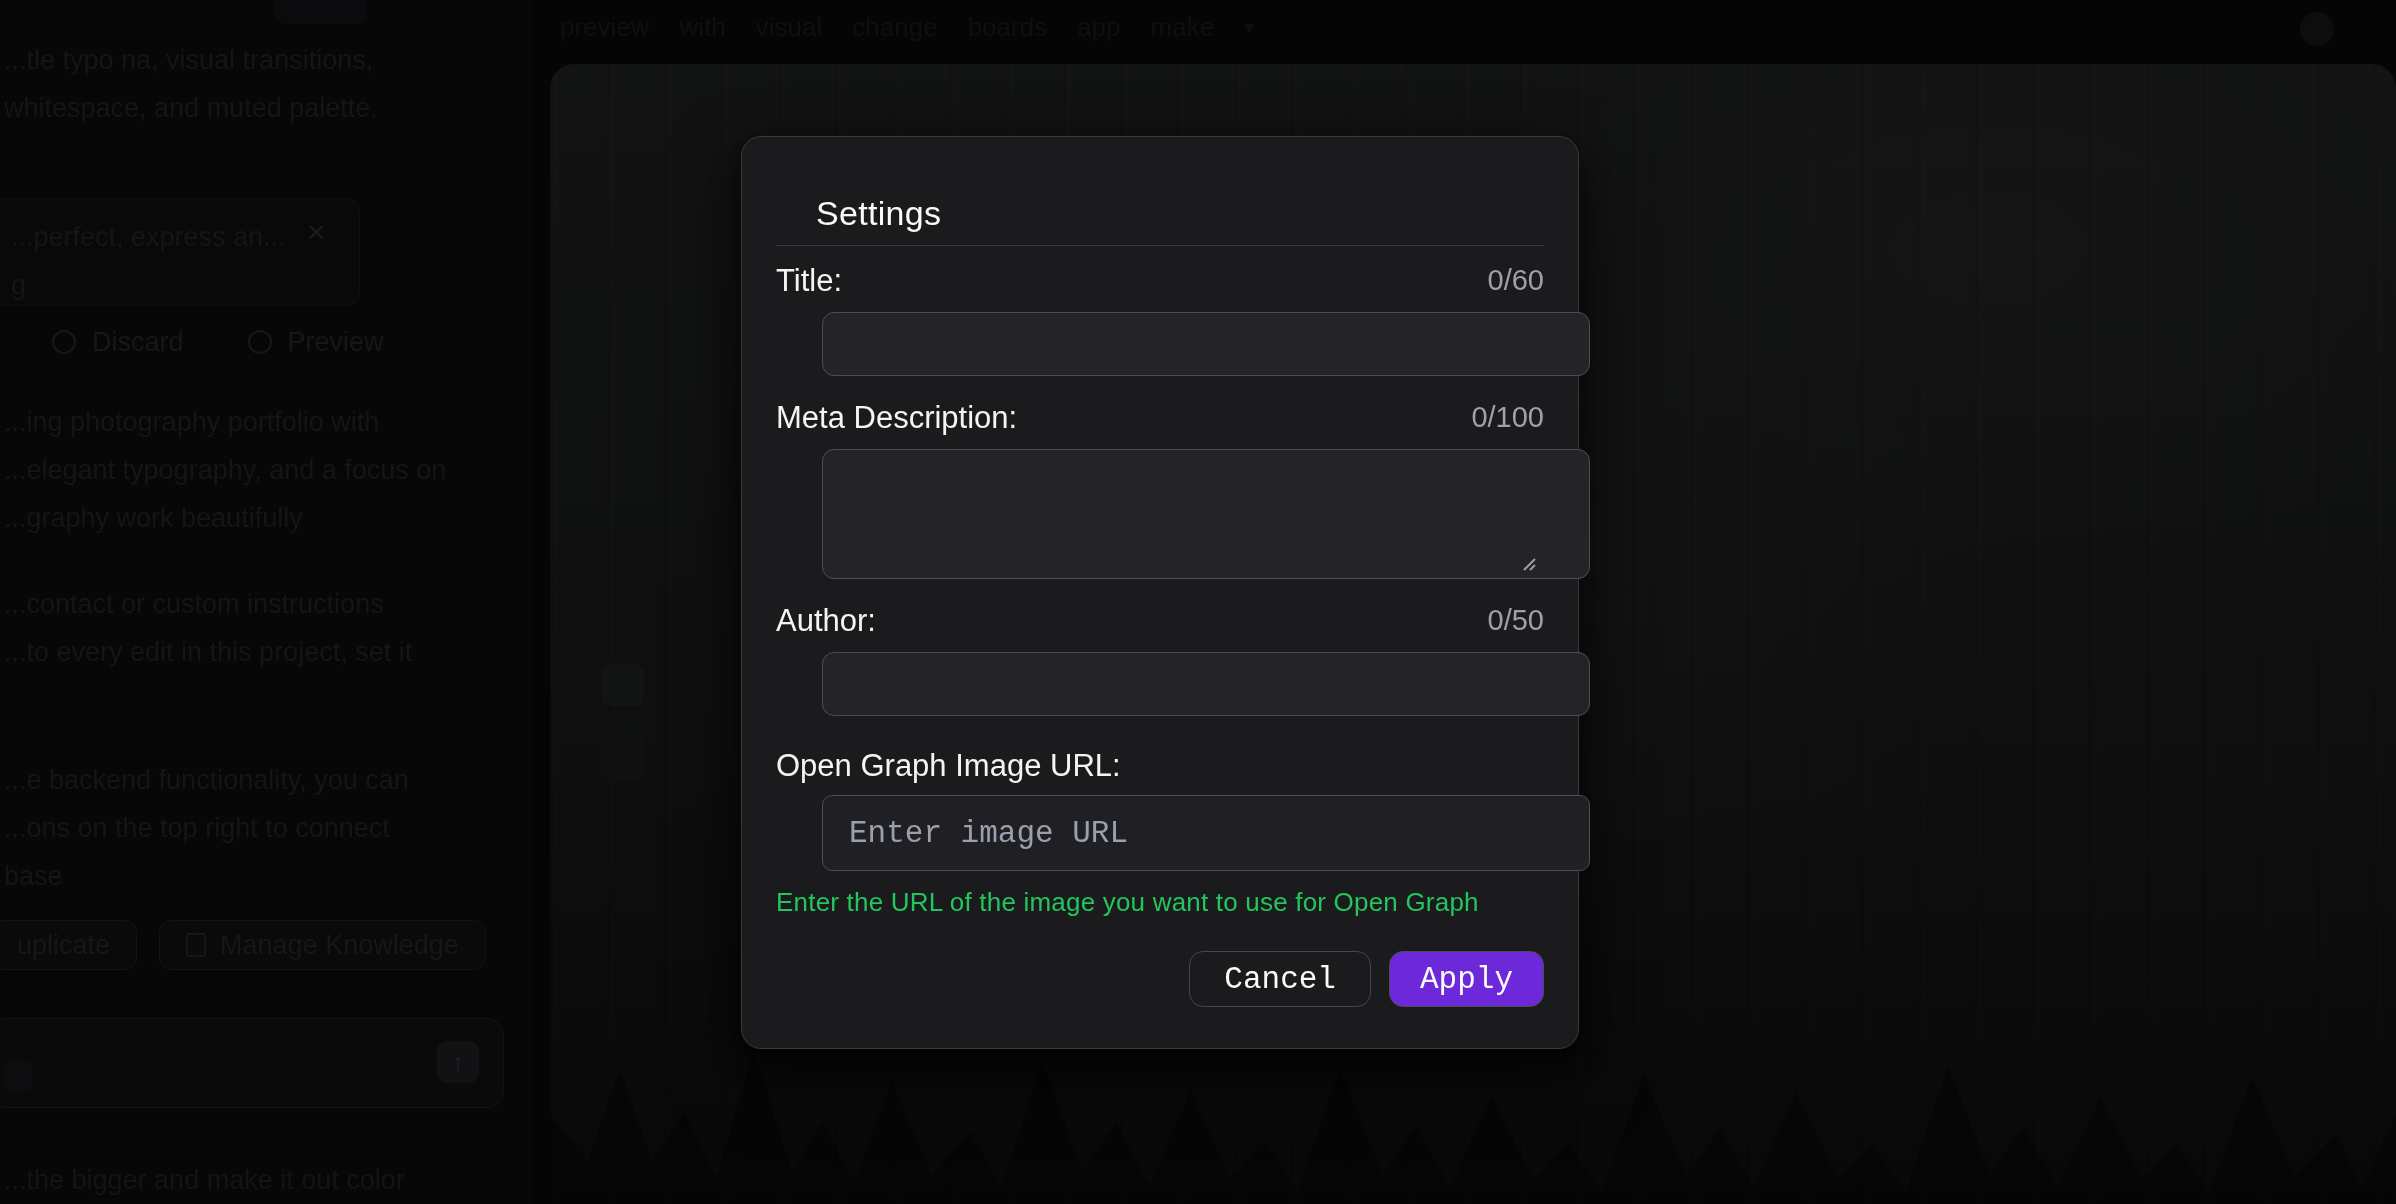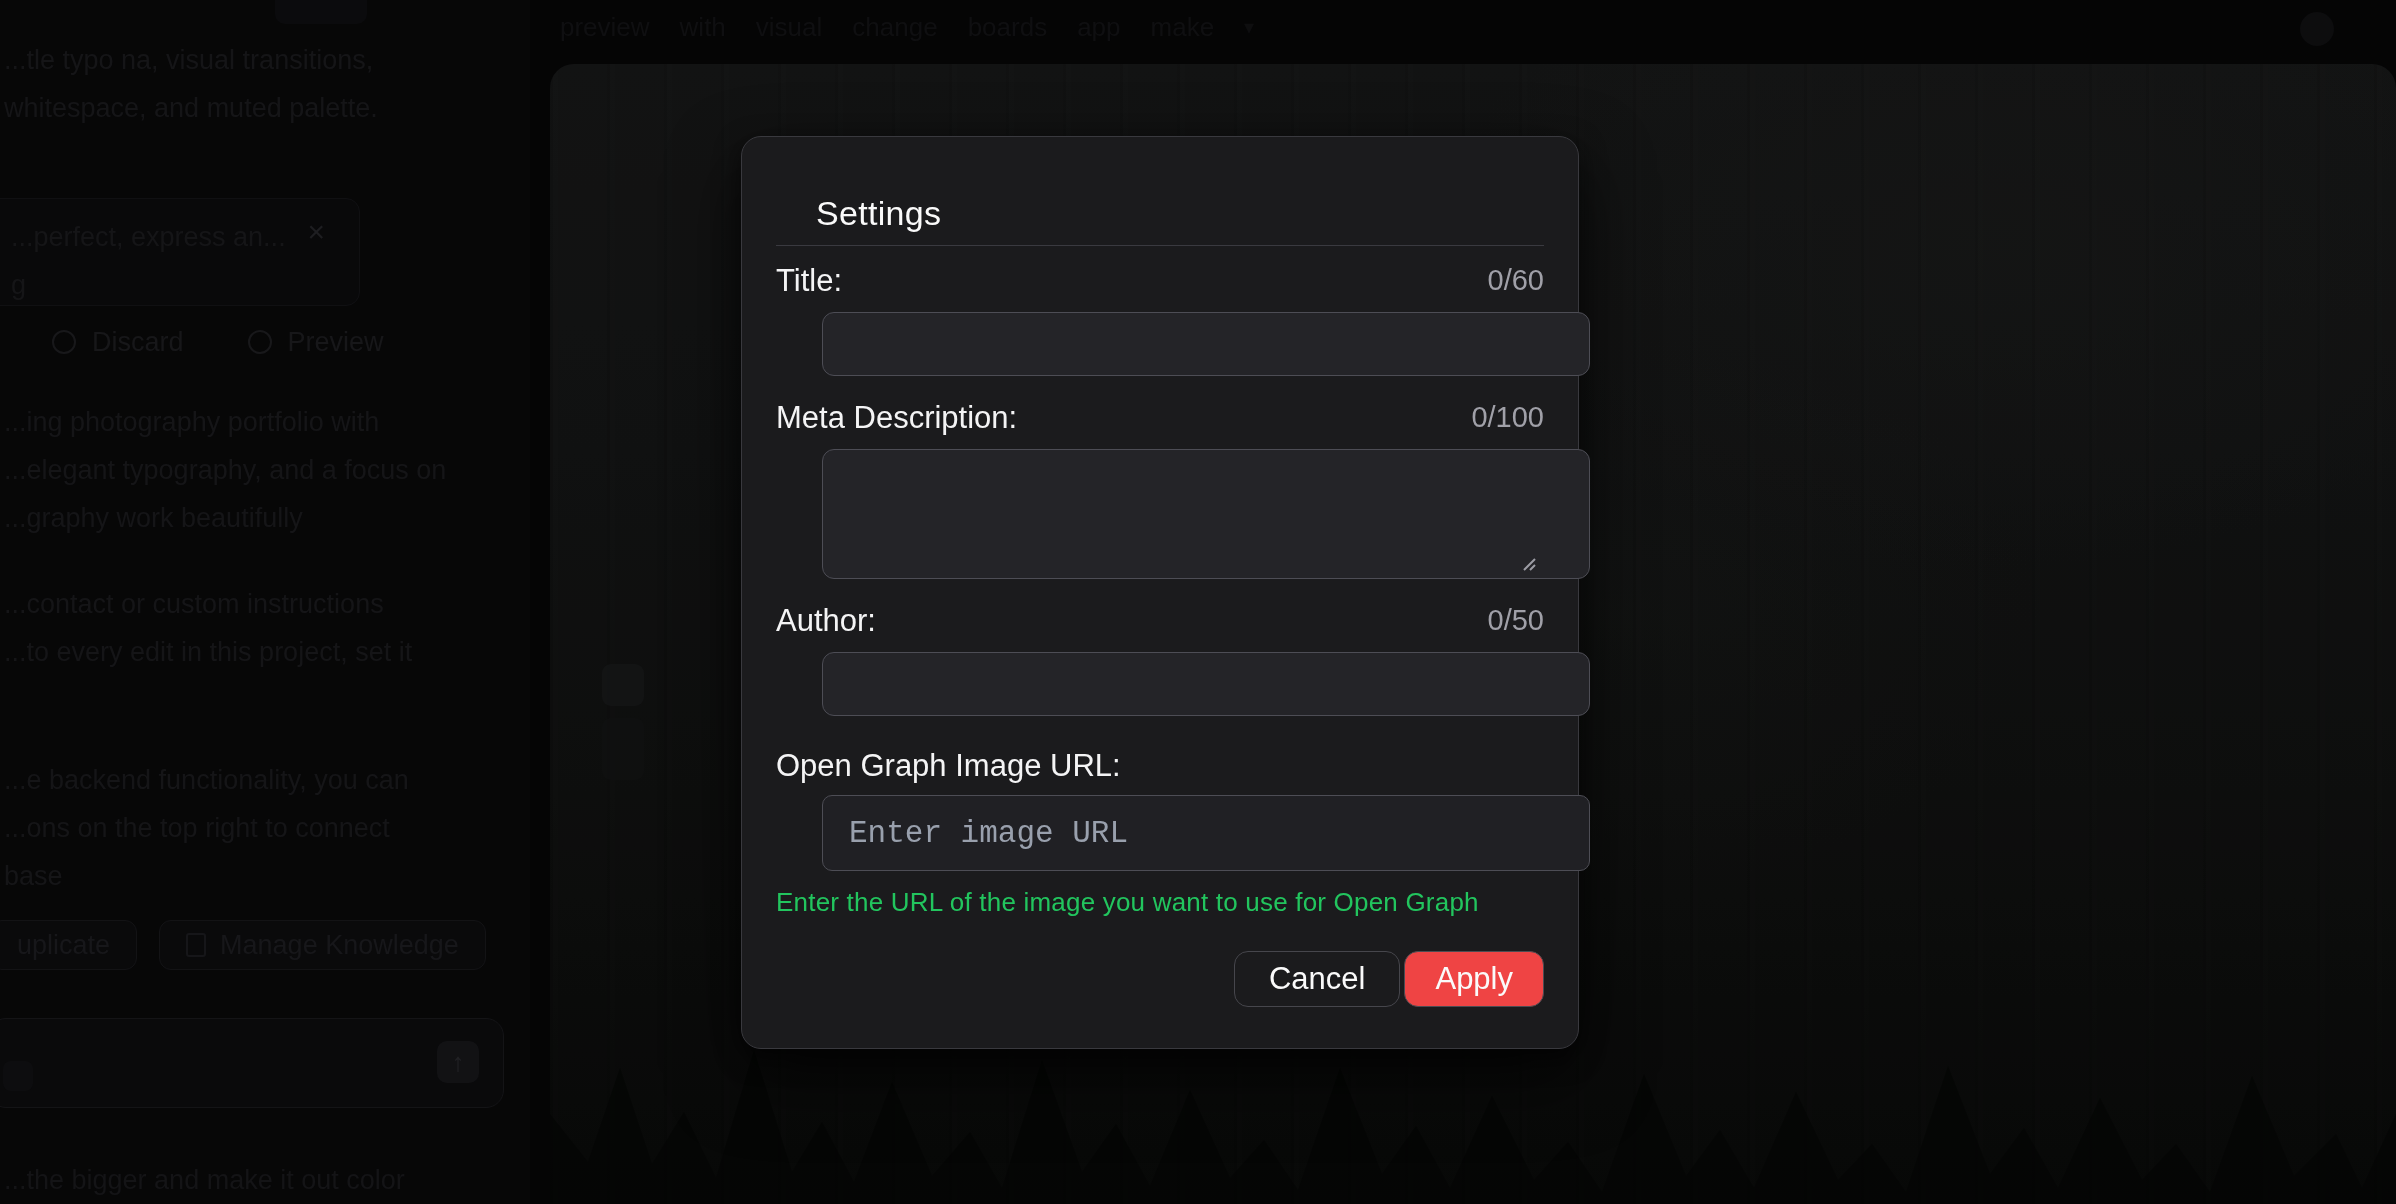--- a/index.html
+++ b/index.html
@@ -62,25 +62,25 @@
   .inp,.ta{display:block;width:100%;box-sizing:border-box;background:#242428;border:1px solid #4d4d55;
            border-radius:12px;color:#f4f4f5;font-size:31px;font-family:Liberation Mono, monospace;padding:0 24px;outline:none;margin-left:46px;}
   .inp{height:64px;}
   .ta{height:130px;resize:none;padding-top:16px;}
   .ctl-3 .inp{height:64px;}
   .ctl-4{margin-top:14px;}
   .inp-url{height:76px;background:#202024;border-radius:10px;padding-left:26px;}
   .inp::placeholder,.ta::placeholder{color:#99a0ad;opacity:1;}
   .grip{position:absolute;right:7px;bottom:7px;width:18px;height:18px;}
   .helper{margin-top:16px;font-size:26px;color:#22c55e;letter-spacing:.2px;}
-  .btnrow{display:flex;justify-content:flex-end;gap:4px;margin-top:33px;}
+  .btnrow{display:flex;justify-content:flex-end;gap:18px;margin-top:33px;font-family:Liberation Mono, monospace;}
   .btn{height:56px;border-radius:14px;font-size:31px;font-family:inherit;color:#fafafa;display:flex;
        align-items:center;justify-content:center;cursor:pointer;}
   .btn-cancel{background:#1b1b1d;border:1px solid #46464c;padding:0 34px;}
-  .btn-apply{background:#ef4444;border:1px solid #4c4c52;padding:0 30px;text-align:right;}
+  .btn-apply{background:#6d28d9;border:1px solid #4c4c52;padding:0 30px;text-align:right;}
 </style>
 </head>
 <body>
 
 <div class="topbar">
   <span>preview</span>
   <span>with</span>
   <span>visual</span>
   <span>change</span>
   <span>boards</span>

